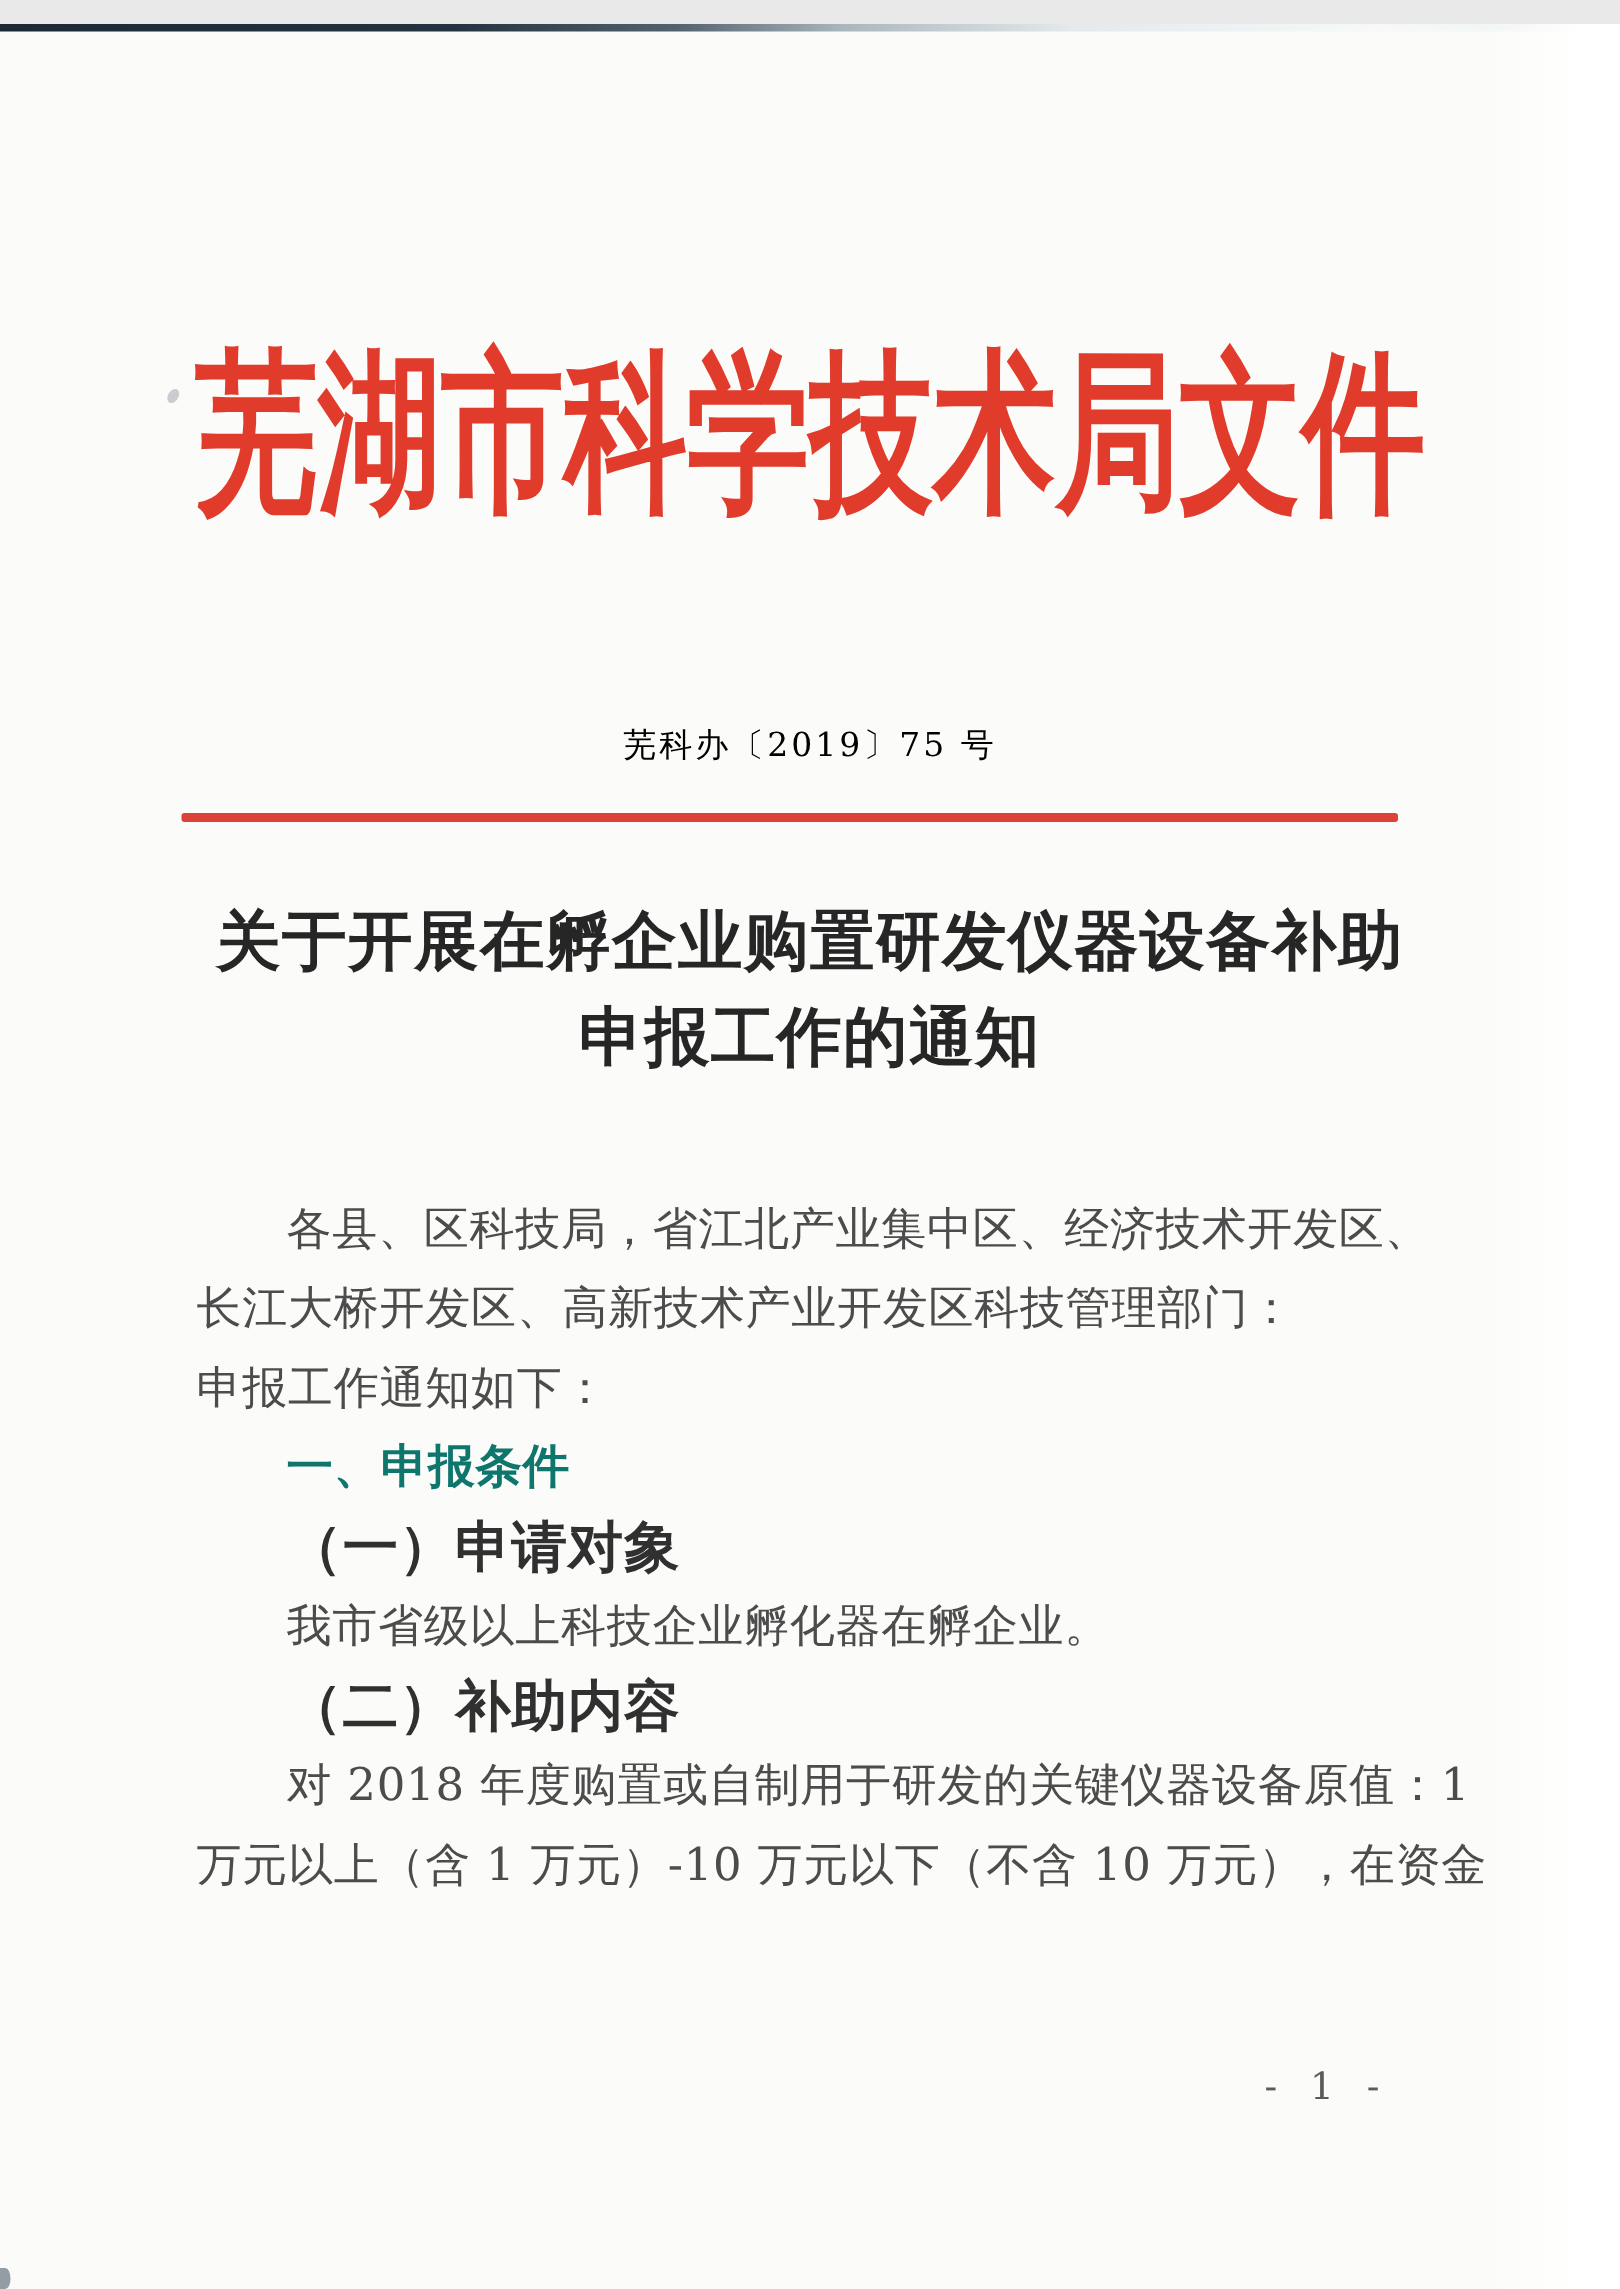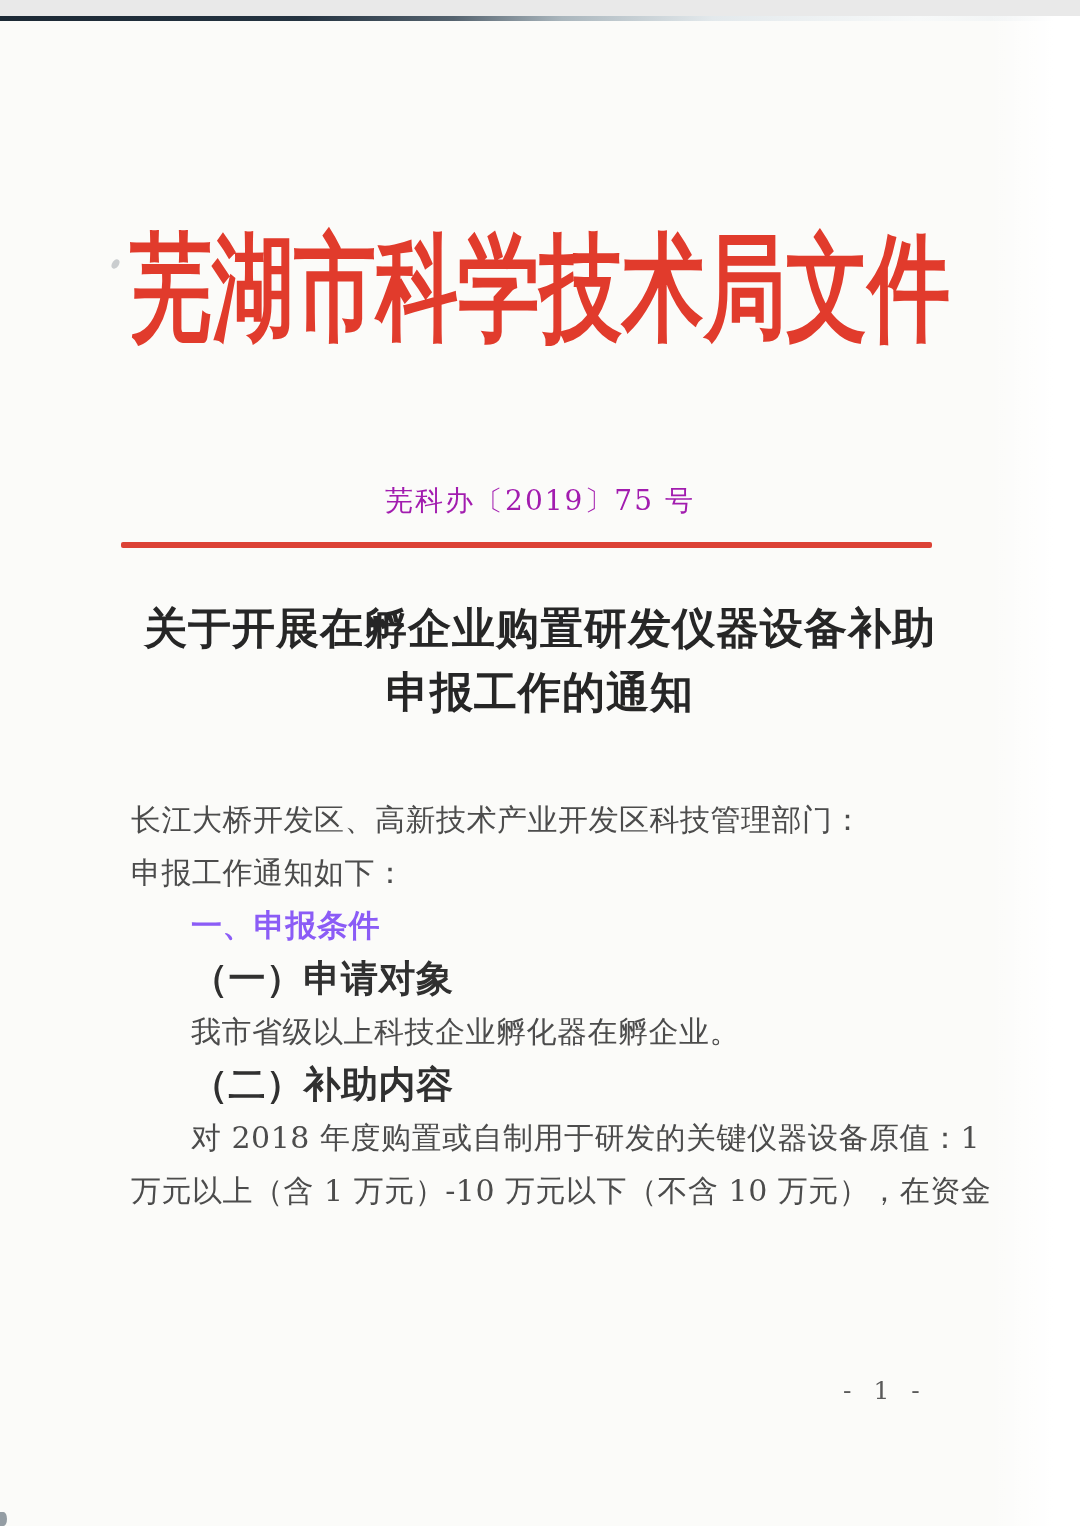--- a/index.html
+++ b/index.html
@@ -24,21 +24,21 @@
     position:absolute; top:200px; left:0; width:100%; height:148px;
     display:flex; align-items:center; justify-content:center;
   }
   .agency-title span {
     display:inline-block; white-space:nowrap;
     font-size:82px; font-weight:bold; color:#e13b2c;
     letter-spacing:0px; transform:scaleY(1.42);
   }
   .doc-number {
     position:absolute; top:466px; left:0; width:100%;
-    text-align:center; font-size:28px; color:#a21caf; letter-spacing:2px;
+    text-align:center; font-size:22px; color:#000000; letter-spacing:2px;
     white-space:nowrap;
   }
   .red-divider {
     position:absolute; top:526px; left:121px; width:811px; height:6px;
     background:#dc4236; border-radius:2px;
   }
   .doc-title {
     position:absolute; top:580px; left:0; width:100%; margin:0;
     text-align:center; font-size:43px; font-weight:700; color:#262626;
     line-height:64px; letter-spacing:1px;
@@ -47,21 +47,21 @@
   .body-block {
     position:absolute; top:777px; left:131px; width:815px;
     font-size:30px; color:#4c4c4c;
   }
   .line {
     height:53px; line-height:53px; white-space:nowrap; letter-spacing:0.5px;
   }
   .line.indent { padding-left:60px; }
   .line.h1 {
     font-family:"DejaVu Sans","Liberation Sans",sans-serif;
-    font-weight:700; color:#8b5cf6; font-size:31px;
+    font-weight:700; color:#0f766e; font-size:31px;
   }
   .line.h2 { font-weight:700; color:#303030; font-size:37px; }
   .page-number {
     position:absolute; top:1360px; left:843px;
     font-size:25px; color:#5a5a5a; letter-spacing:7px; white-space:nowrap;
   }
   
   .speck-comma {
     position:absolute; left:112px; top:243px; width:7px; height:10px;
     background:#9aa0a6; border-radius:60% 40% 60% 40%;
@@ -88,20 +88,21 @@
   <div class="doc-number">芜科办〔2019〕75 号</div>
 
   <div class="red-divider"></div>
 
   <h1 class="doc-title">
     <span>关于开展在孵企业购置研发仪器设备补助</span>
     <span>申报工作的通知</span>
   </h1>
 
   <div class="body-block">
+      <div class="line indent">各县、区科技局，省江北产业集中区、经济技术开发区、</div>
       <div class="line">长江大桥开发区、高新技术产业开发区科技管理部门：</div>
       <div class="line">申报工作通知如下：</div>
       <div class="line indent h1">一、申报条件</div>
       <div class="line indent h2">（一）申请对象</div>
       <div class="line indent">我市省级以上科技企业孵化器在孵企业。</div>
       <div class="line indent h2">（二）补助内容</div>
       <div class="line indent">对 2018 年度购置或自制用于研发的关键仪器设备原值：1</div>
       <div class="line">万元以上（含 1 万元）-10 万元以下（不含 10 万元），在资金</div>
     </div>
 

